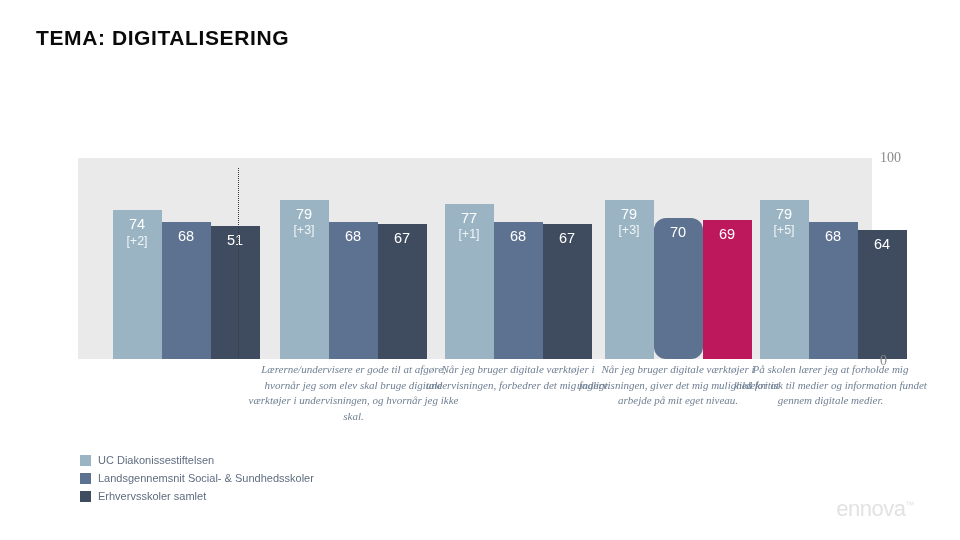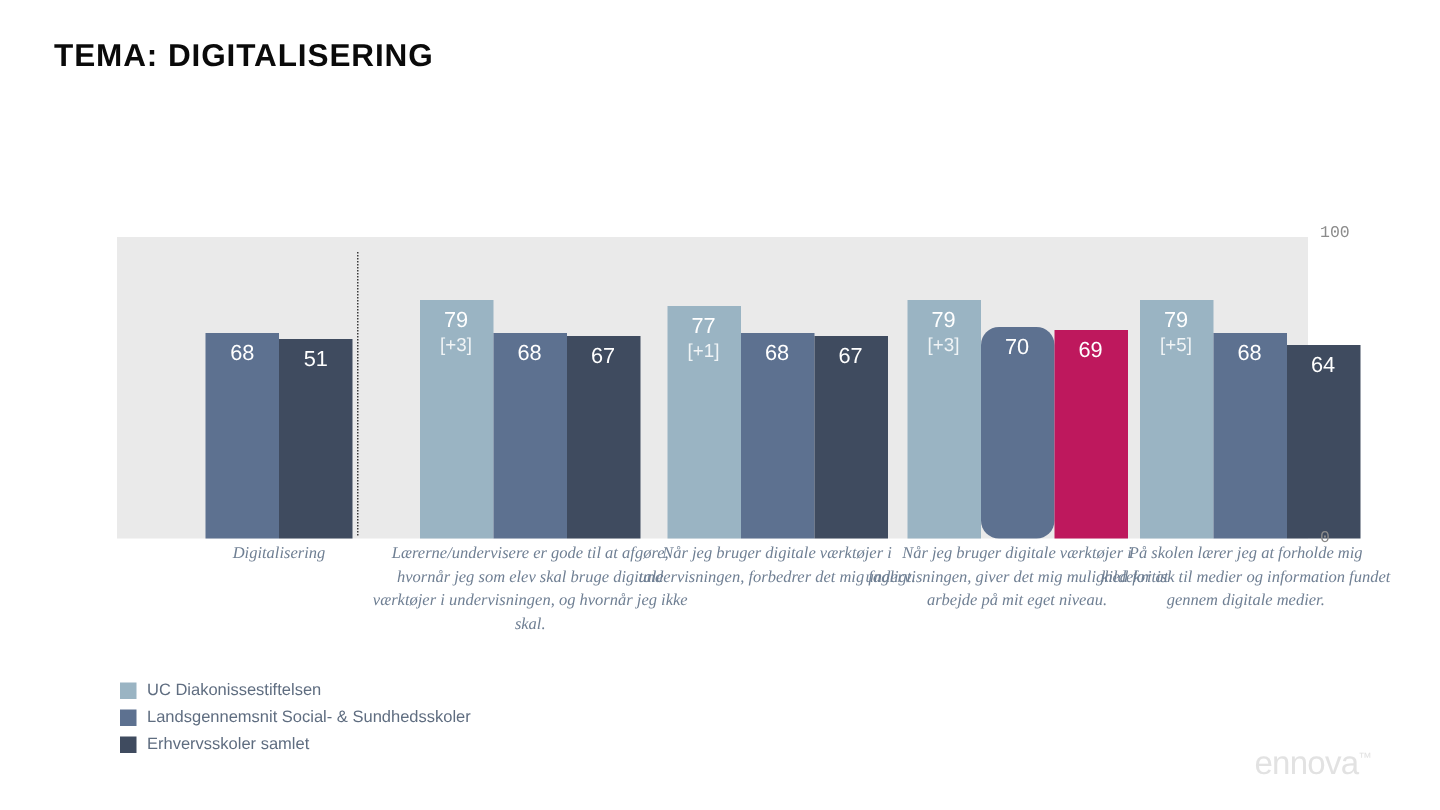--- a/index.html
+++ b/index.html
@@ -90,23 +90,23 @@
     top: 10px;
     bottom: 2px;
     width: 0px;
     border-left: 1.5px dotted #3a3a3a;
   }
 
   
   .axis-label {
     position: absolute;
     left: 880px;
-    font-size: 11px;
+    font-size: 14px;
     color: #8b8b8b;
-    font-family: Liberation Mono, monospace;
+    font-family: Liberation Serif, serif;
   }
   #axis-max { top: 150px; }
   #axis-min { top: 353px; }
 
   
   #captions {
     position: absolute;
     left: 78px;
     top: 362px;
     width: 794px;
@@ -167,20 +167,23 @@
 </style>
 </head>
 <body>
 
 <div id="slide-title">TEMA: DIGITALISERING</div>
 
 <div id="chart-area">
   <div id="plot-inner">
       <div class="bar-group" style="left: 8px; width: 200px;">
         <div class="bars-row">
+          <div class="bar" title="UC Diakonissestiftelsen: 74" style="width: 49px; height: 148.74px; background: rgb(154, 180, 195);">
+            <div class="bar-value">74<span class="bar-delta">[+2]</span></div>
+          </div>
           <div class="bar" title="Landsgennemsnit Social- &amp; Sundhedsskoler: 68" style="width: 49px; height: 136.68px; background: rgb(93, 113, 144);">
             <div class="bar-value">68</div>
           </div>
           <div class="bar" title="Erhvervsskoler samlet: 66" style="width: 49px; height: 132.66px; background: rgb(63, 75, 95);">
             <div class="bar-value">51</div>
           </div>
         </div>
       </div>
       <div class="bar-group" style="left: 175px; width: 200px;">
         <div class="bars-row">
@@ -235,21 +238,20 @@
         </div>
       </div>
     </div>
   <div id="group-divider" style="left: 160px;"></div>
 </div>
 
 <div class="axis-label" id="axis-max">100</div>
 <div class="axis-label" id="axis-min">0</div>
 
 <div id="captions">
-    <div class="caption" style="left: 8px; width: 200px;">Digitalisering</div>
     <div class="caption" style="left: 168px; width: 215px;">Lærerne/undervisere er gode til at afgøre, hvornår jeg som elev skal bruge digitale værktøjer i undervisningen, og hvornår jeg ikke skal.</div>
     <div class="caption" style="left: 335px; width: 210px; text-align: center;">Når jeg bruger digitale værktøjer i undervisningen, forbedrer det mig fagligt.</div>
     <div class="caption" style="left: 495px; width: 210px;">Når jeg bruger digitale værktøjer i undervisningen, giver det mig mulighed for at arbejde på mit eget niveau.</div>
     <div class="caption" style="left: 650px; width: 205px;">På skolen lærer jeg at forholde mig kildekritisk til medier og information fundet gennem digitale medier.</div>
   </div>
 
 <div id="legend">
     <div class="legend-row">
       <span class="legend-swatch" style="background: rgb(154, 180, 195);"></span>
       <span class="legend-text">UC Diakonissestiftelsen</span>

